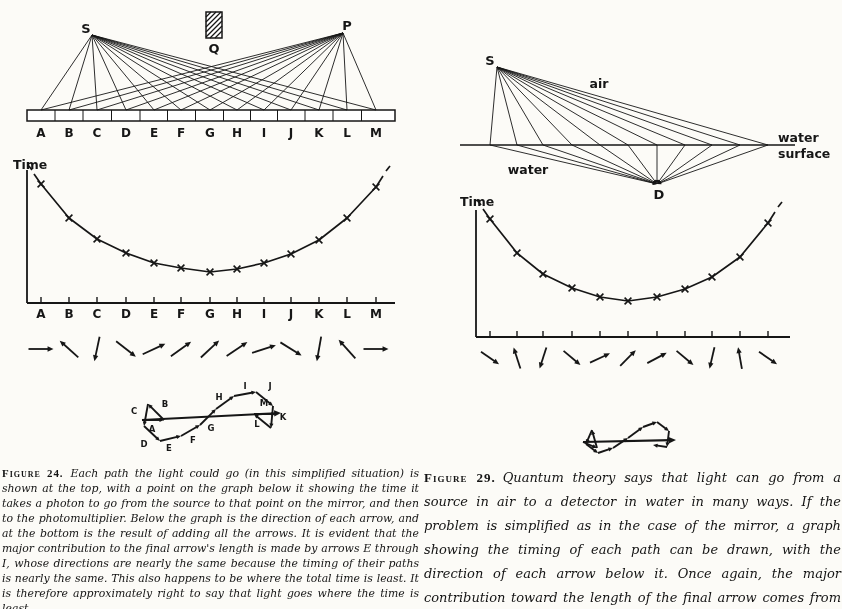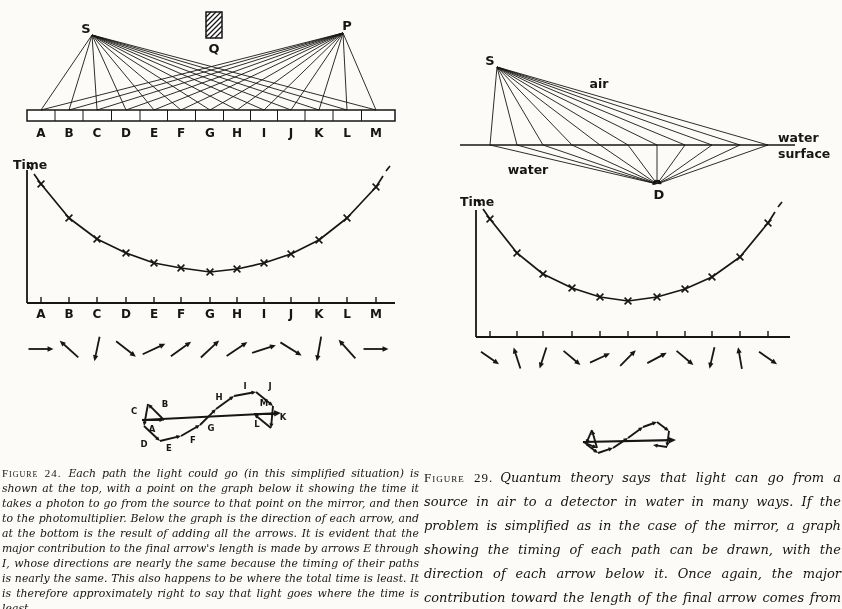--- a/index.html
+++ b/index.html
@@ -2,21 +2,21 @@
 <html><head>
 <meta charset="utf-8">
 <style>
   html,body{margin:0;padding:0;}
   body{width:842px;height:609px;overflow:hidden;}
   #page{position:relative;width:842px;height:609px;background:#fcfbf7;color:#181818;}
   svg text{font-family:"DejaVu Sans","Liberation Sans",sans-serif;font-weight:bold;fill:#161616;}
   .caption{position:absolute;text-align:justify;color:#141414;}
   .caption .ctext{font-style:italic;font-family:"DejaVu Serif","Liberation Serif",serif;}
   .caption .tag{font-family:"Liberation Serif","DejaVu Serif",serif;font-variant:small-caps;
-                font-weight:400;letter-spacing:1px;font-style:normal;padding-right:7px;}
+                font-weight:700;letter-spacing:1px;font-style:normal;padding-right:7px;}
   #cap24{left:2px;top:466px;width:417px;font-size:10.9px;line-height:14.0px;}
   #cap29{left:424px;top:466px;width:417px;font-size:13px;line-height:24px;}
 </style>
 </head>
 <body>
 
 <div id="page">
 
   <svg id="art" width="842" height="465" viewBox="0 0 842 465">
 

